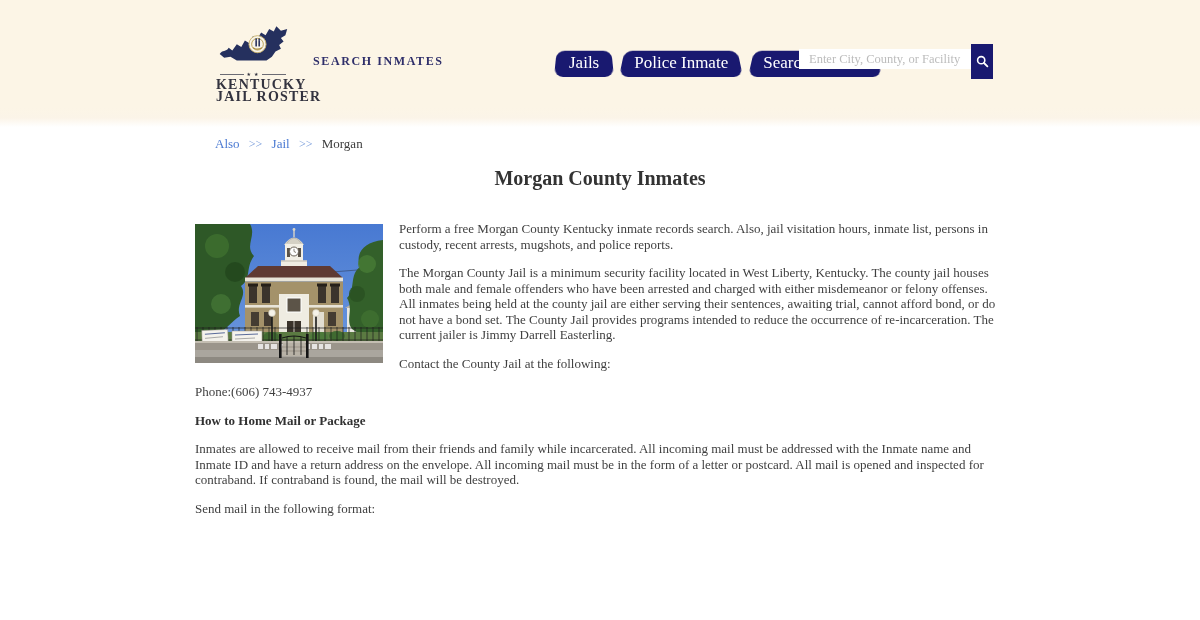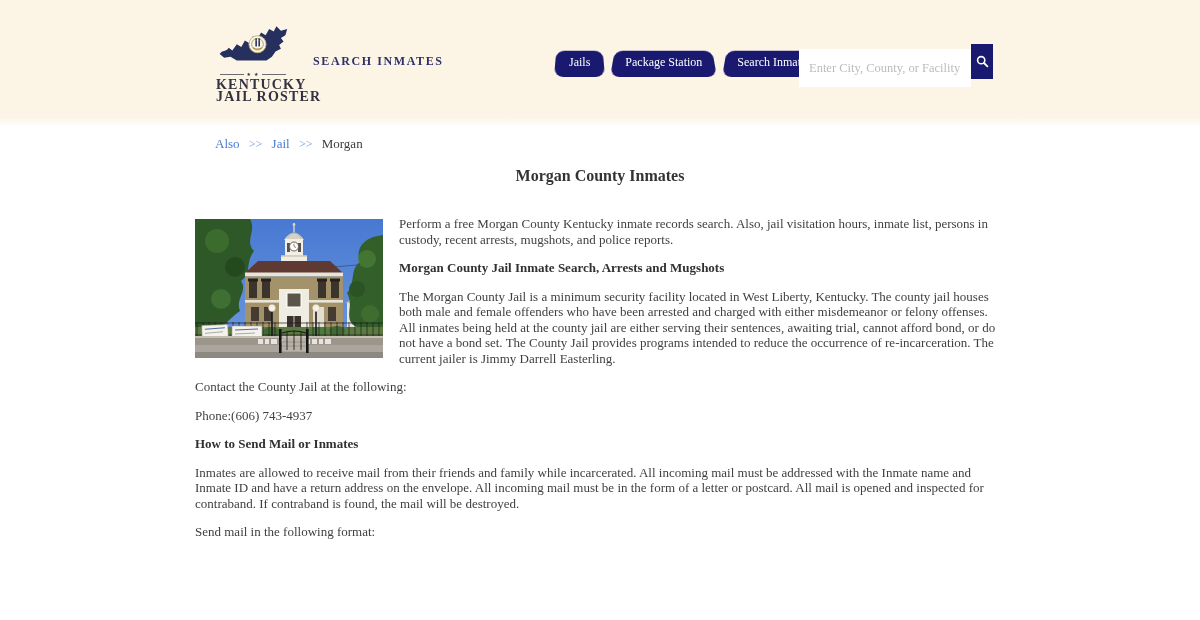--- a/index.html
+++ b/index.html
@@ -20,45 +20,45 @@
   .logo-divider .rule { flex:1; height:1px; background:#6b6b74; }
   .logo-divider .stars { font-size:5px; color:#33333f; padding:0 2px; letter-spacing:1px; }
   .logo-text { font-size:14px; font-weight:bold; letter-spacing:1.2px; color:#33333f; line-height:12px; white-space:nowrap; }
   .tagline {
     position:absolute; left:313px; top:54px;
     font-size:12px; font-weight:600; letter-spacing:1.6px; color:#2f2f6a;
   }
   .header-nav { position:absolute; left:554px; top:48px; display:flex; gap:5px; }
   .navbtn {
     position:relative; isolation:isolate; border:none; background:transparent;
-    height:29px; padding:0 15px; color:#fff; font-family:inherit; font-size:12px;
+    height:29px; padding:0 15px; color:#fff; font-family:inherit; font-size:17px;
     cursor:pointer; white-space:nowrap;
   }
   .navbtn::before {
     content:""; position:absolute; inset:0; z-index:-1; background:#191970;
     border-radius:9px; transform:perspective(26px) rotateX(5deg); transform-origin:50% 100%;
   }
   .search-wrap { position:absolute; left:799px; top:44px; display:flex; align-items:flex-start; }
   .search-input {
-    width:172px; height:38px; margin-top:5px; border:none; outline:none;
+    width:172px; height:20px; margin-top:5px; border:none; outline:none;
     background:#ffffff; padding:0 10px; font-family:inherit; font-size:12.5px; color:#444;
   }
   .search-input::placeholder { color:#bcbcbc; }
   .search-btn {
     width:22px; height:35px; border:none; background:#191970; cursor:pointer;
     display:flex; align-items:center; justify-content:center;
   }
 
   
   .breadcrumb { margin:9px 0 0 215px; font-size:13px; }
   .breadcrumb a { color:#4a79d2; text-decoration:none; cursor:pointer; }
   .breadcrumb .sep { color:#6f95d8; margin:0 6px; font-size:12px; }
   .breadcrumb .current { color:#3d3d3d; }
   .page-title {
-    text-align:center; margin-top:15px; font-size:16px; font-weight:bold; color:#333;
+    text-align:center; margin-top:15px; font-size:20px; font-weight:bold; color:#333;
   }
 
   
   .content { width:810px; margin:31px auto 0; font-size:13px; line-height:15.5px; color:#3f3f3f; }
   .content p { margin:0 0 13px; }
   .content .bold-heading { font-weight:bold; color:#313131; }
   .courthouse { float:left; width:188px; height:139px; margin:3px 16px 8px 0; }
   .addr-line { display:block; }
   .clear { clear:both; }
 </style>
@@ -84,21 +84,21 @@
       <span class="rule"></span>
     </div>
     <div class="logo-text">KENTUCKY</div>
     <div class="logo-text">JAIL ROSTER</div>
   </div>
 
   <div class="tagline">SEARCH INMATES</div>
 
   <nav class="header-nav">
     <button class="navbtn">Jails</button>
-    <button class="navbtn">Package Station</button>
+    <button class="navbtn">Police Inmate</button>
     <button class="navbtn">Search Inmates</button>
   </nav>
 
   <div class="search-wrap">
     <input class="search-input" type="text" placeholder="Enter City, County, or Facility" style="">
     <button class="search-btn">
       <svg width="13" height="13" viewBox="0 0 13 13">
         <circle cx="5.2" cy="5.2" r="3.6" fill="none" stroke="#ffffff" stroke-width="1.6"></circle>
         <line x1="8" y1="8" x2="11.4" y2="11.4" stroke="#ffffff" stroke-width="1.8" stroke-linecap="round"></line>
       </svg>
@@ -261,29 +261,28 @@
     <rect x="111" y="110" width="2.6" height="24" fill="#141414"></rect>
     <path d="M87,114 Q99,110 111,114" fill="none" stroke="#141414" stroke-width="1"></path>
     <line x1="92" y1="113" x2="92" y2="131" stroke="#141414" stroke-width="0.8"></line>
     <line x1="99" y1="112" x2="99" y2="131" stroke="#141414" stroke-width="0.8"></line>
     <line x1="106" y1="113" x2="106" y2="131" stroke="#141414" stroke-width="0.8"></line>
   </svg>
 
   <p>Perform a free Morgan County Kentucky inmate records search. Also, jail visitation hours, inmate list, persons in custody, recent arrests, mugshots, and police reports.</p>
 
 
-  <p class="bold-heading">Morgan County Jail Inmate Search, Arrests and Mugshots</p>
 
   <p>The Morgan County Jail is a minimum security facility located in West Liberty, Kentucky. The county jail houses both male and female offenders who have been arrested and charged with either misdemeanor or felony offenses. All inmates being held at the county jail are either serving their sentences, awaiting trial, cannot afford bond, or do not have a bond set. The County Jail provides programs intended to reduce the occurrence of re-incarceration. The current jailer is Jimmy Darrell Easterling.</p>
 
   <p>Contact the County Jail at the following:</p>
 
 
   <p>Phone:(606) 743-4937</p>
 
-  <p class="bold-heading">How to Send Mail or Inmates</p>
+  <p class="bold-heading">How to Home Mail or Package</p>
 
   <p>Inmates are allowed to receive mail from their friends and family while incarcerated. All incoming mail must be addressed with the Inmate name and Inmate ID and have a return address on the envelope. All incoming mail must be in the form of a letter or postcard. All mail is opened and inspected for contraband. If contraband is found, the mail will be destroyed.</p>
 
   <p>Send mail in the following format:</p>
 
   <div class="clear"></div>
 </main>
 
 </body></html>

